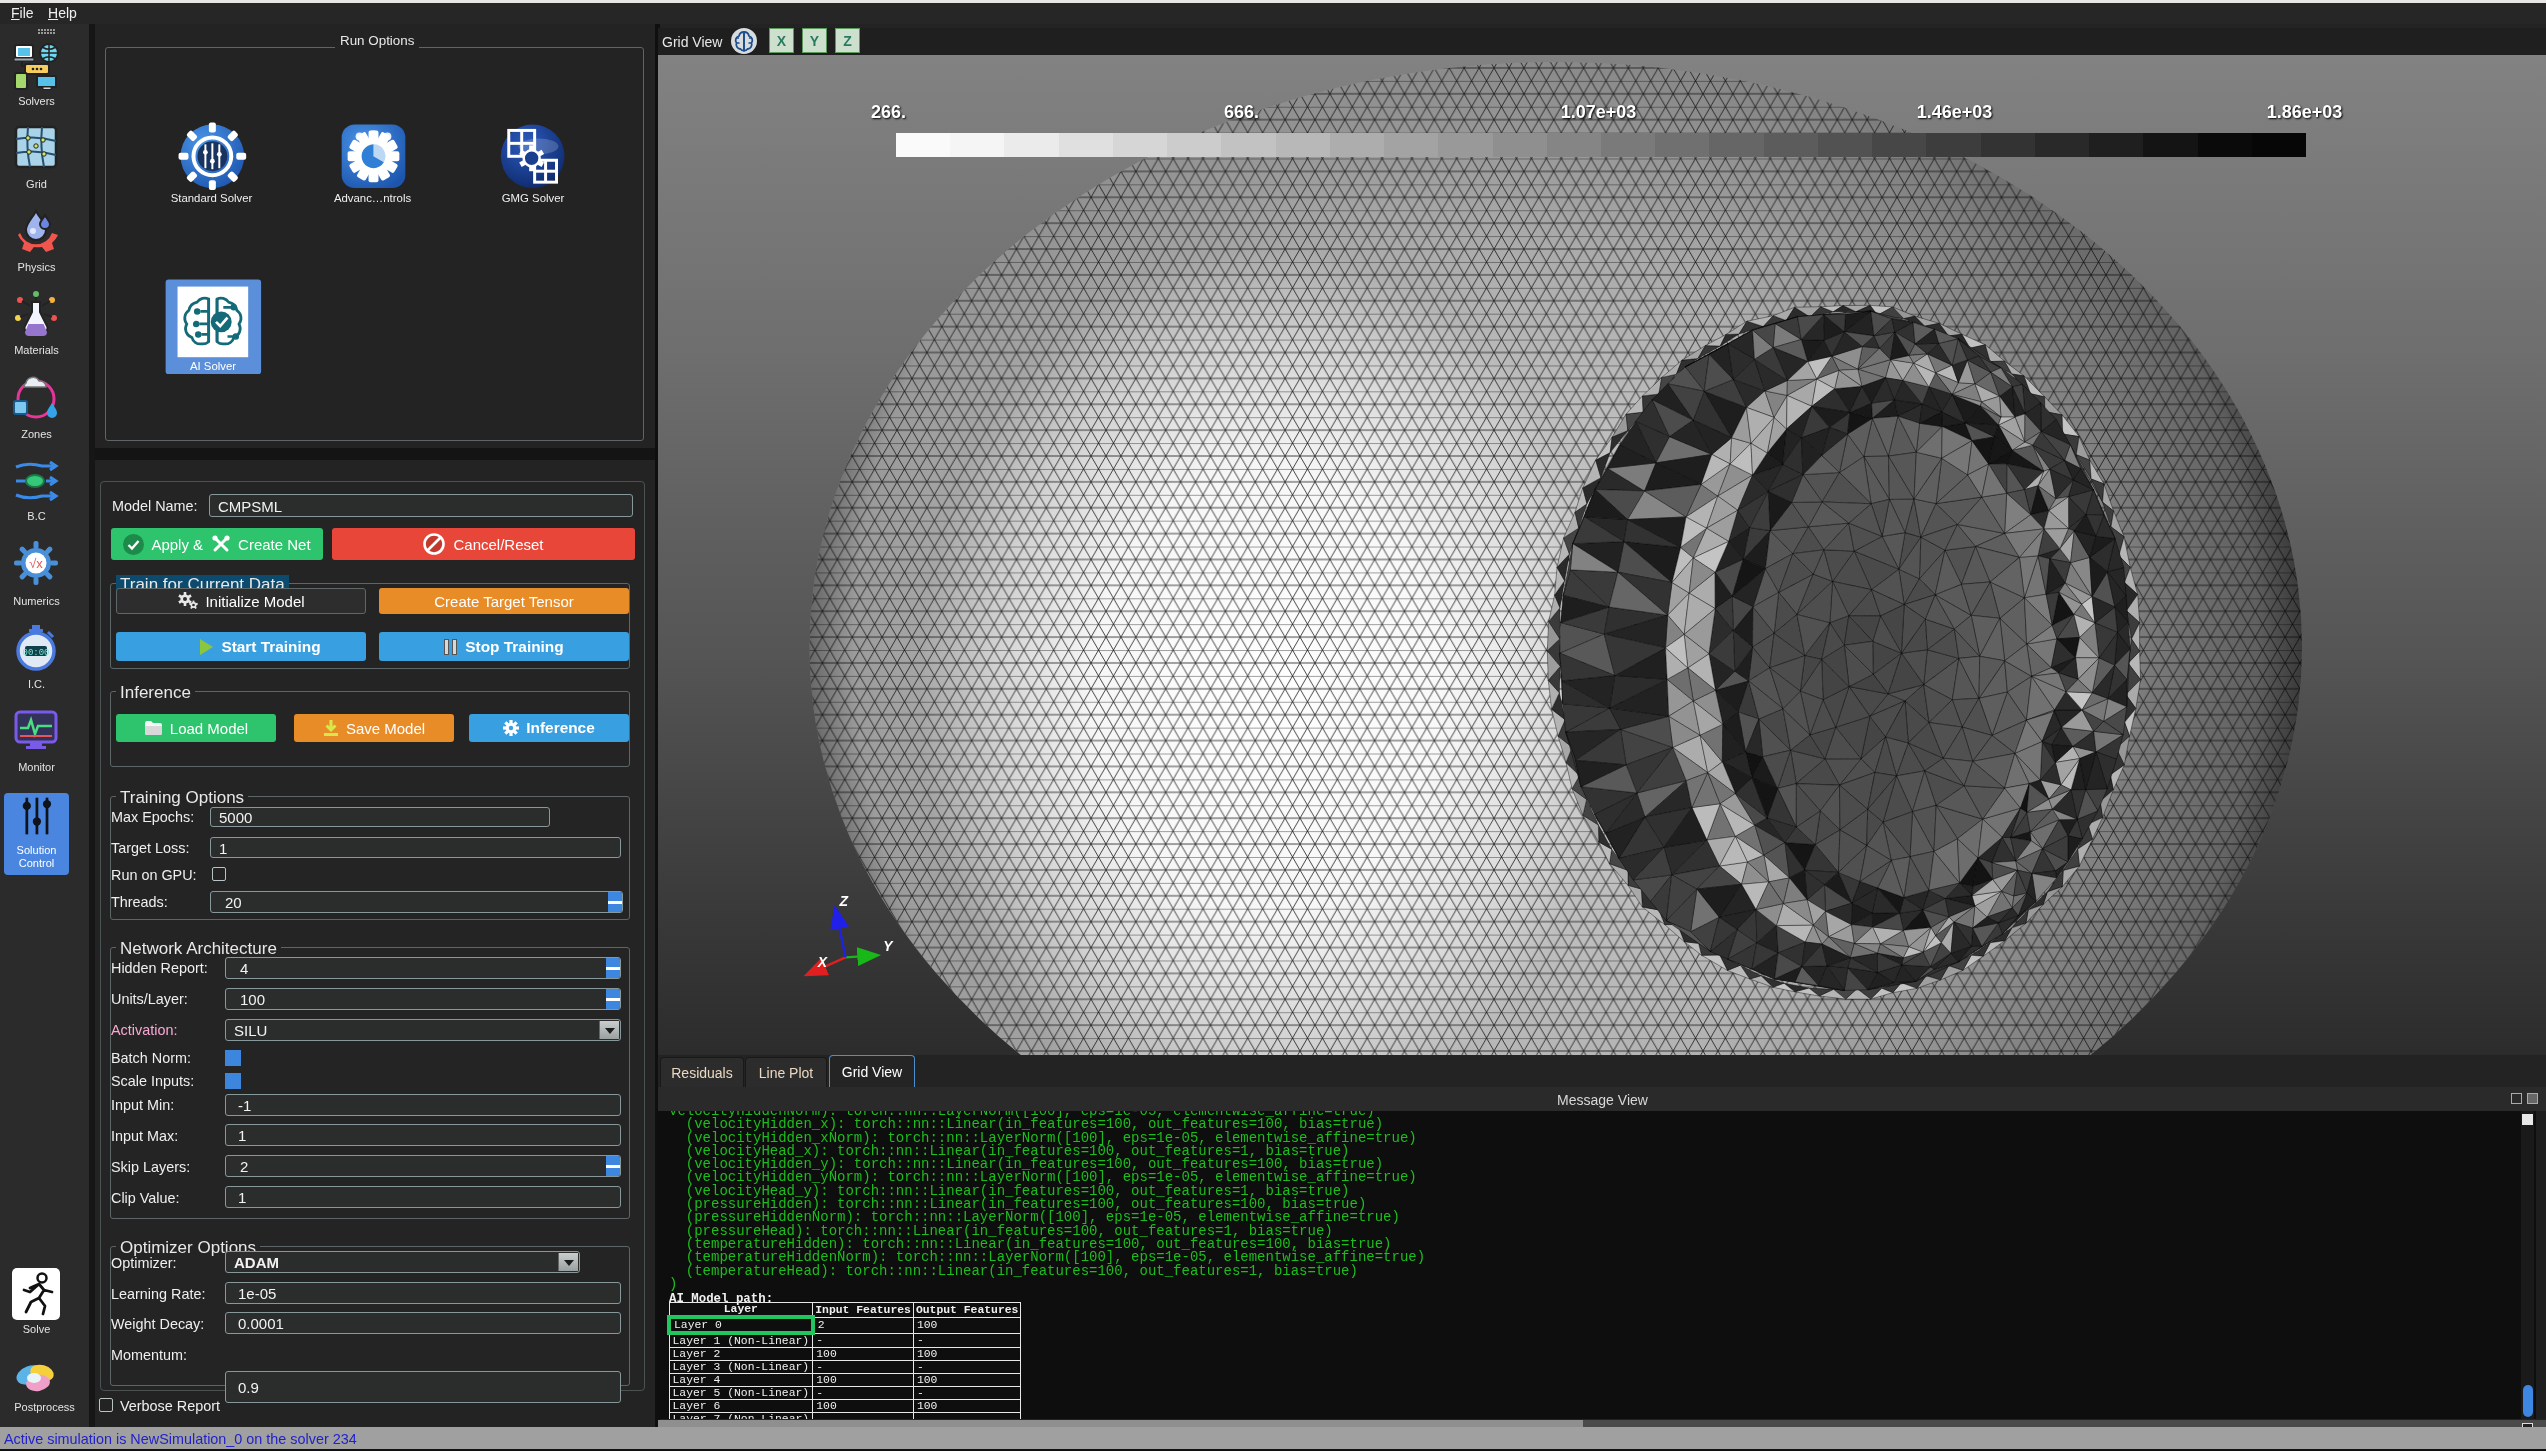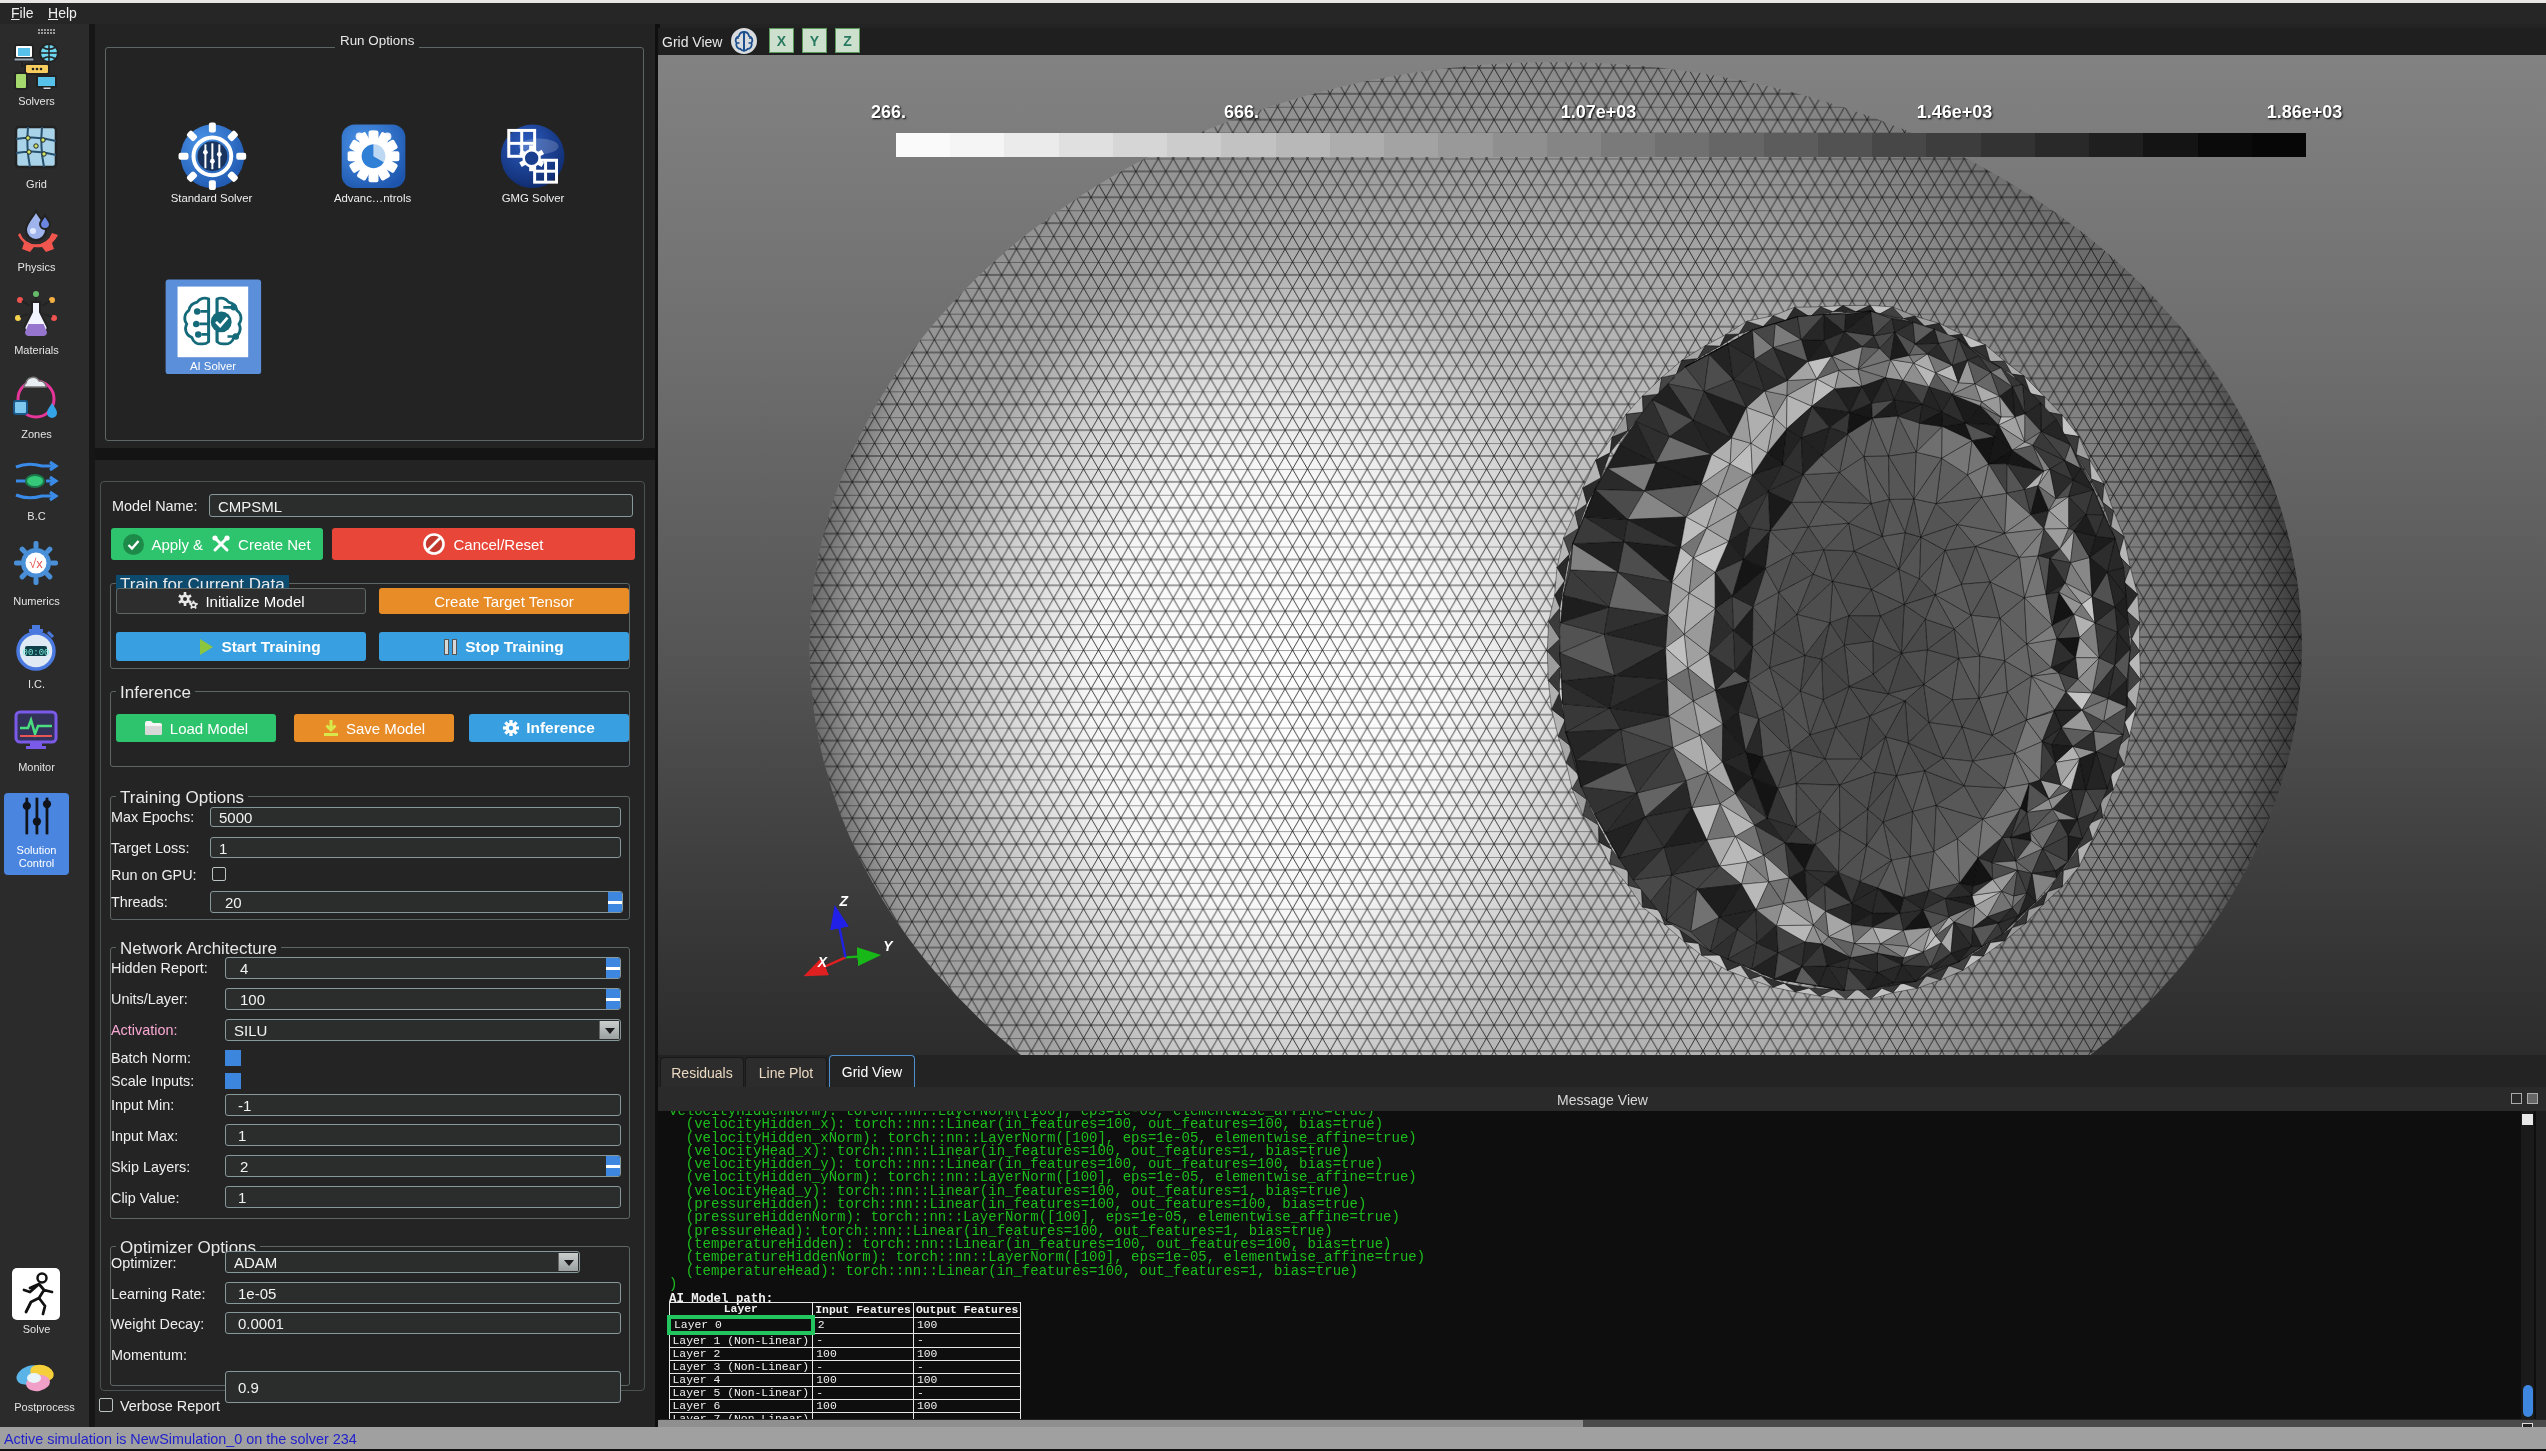--- a/index.html
+++ b/index.html
@@ -292,21 +292,21 @@
       <rect x="-1.6" y="-8" width="3.2" height="4" fill="#fff" transform="rotate(135)"></rect>
       <rect x="-1.6" y="-8" width="3.2" height="4" fill="#fff" transform="rotate(180)"></rect>
       <rect x="-1.6" y="-8" width="3.2" height="4" fill="#fff" transform="rotate(225)"></rect>
       <rect x="-1.6" y="-8" width="3.2" height="4" fill="#fff" transform="rotate(270)"></rect>
       <rect x="-1.6" y="-8" width="3.2" height="4" fill="#fff" transform="rotate(315)"></rect>
       <circle r="2.2" fill="#389fe0"></circle>
     </svg>Inference</div>
 <div style="position:absolute;left:110px;top:796px;width:520px;height:124px;border:1px solid #5c6666;border-radius:3px;"></div>
 <div style="position:absolute;left:116px;top:788px;background:#242424;font-size:17px;color:#e8e8e8;padding:0 4px;white-space:nowrap;">Training Options</div>
 <div style="position:absolute;left:111px;top:817px;transform:translateY(-50%);font-size:14.4px;color:#efefef;white-space:nowrap;">Max Epochs:</div>
-<div class="inp" style="left:210px;top:807px;width:411px;height:20px;padding-left:8px;">
+<div class="inp" style="left:210px;top:807px;width:340px;height:20px;padding-left:8px;">
     <span style="position:absolute;left:8px;top:50%;transform:translateY(-50%);font-size:15px;">5000</span>
   </div>
 <div style="position:absolute;left:111px;top:848px;transform:translateY(-50%);font-size:14.4px;color:#efefef;white-space:nowrap;">Target Loss:</div>
 <div class="inp" style="left:210px;top:837px;width:411px;height:21px;">
     <span style="position:absolute;left:8px;top:50%;transform:translateY(-50%);font-size:15px;">1</span>
   </div>
 <div style="position:absolute;left:111px;top:875px;transform:translateY(-50%);font-size:14.4px;color:#efefef;white-space:nowrap;">Run on GPU:</div>
 <div style="position:absolute;left:212px;top:867px;width:14px;height:14px;border:1px solid #b9c3c3;background:#232323;border-radius:2px;"></div>
 <div style="position:absolute;left:111px;top:902px;transform:translateY(-50%);font-size:14.4px;color:#efefef;white-space:nowrap;">Threads:</div>
 <div class="inp" style="left:210px;top:891px;width:413px;height:22px;">
@@ -365,21 +365,21 @@
       <div style="position:absolute;left:0;right:0;bottom:0;height:41%;background:#3d87e0;"></div>
     </div>
   </div>
 <div style="position:absolute;left:111px;top:1198px;transform:translateY(-50%);font-size:14.4px;color:#efefef;white-space:nowrap;">Clip Value:</div>
 <div class="inp" style="left:225px;top:1186px;width:396px;height:22px;">
     <span style="position:absolute;left:12px;top:50%;transform:translateY(-50%);font-size:15px;">1</span>
   </div>
 <div style="position:absolute;left:110px;top:1246px;width:520px;height:140px;border:1px solid #5c6666;border-radius:3px;"></div>
 <div style="position:absolute;left:116px;top:1238px;background:#242424;font-size:17px;color:#e8e8e8;padding:0 4px;white-space:nowrap;">Optimizer Options</div>
 <div style="position:absolute;left:111px;top:1263px;transform:translateY(-50%);font-size:14.4px;color:#efefef;white-space:nowrap;">Optimizer:</div>
-<div class="inp" style="left:225px;top:1251px;width:355px;height:22px;">
+<div class="inp" style="left:225px;top:1251px;width:355px;height:22px;font-weight:bold;">
     <span style="position:absolute;left:8px;top:50%;transform:translateY(-50%);font-size:15px;">ADAM</span>
     <div style="position:absolute;right:1px;top:1px;bottom:1px;width:20px;background:linear-gradient(#c9cdcd,#9aa0a0);border-left:1px solid #666;">
       <div style="position:absolute;left:50%;top:50%;transform:translate(-50%,-35%);width:0;height:0;border-left:5px solid transparent;border-right:5px solid transparent;border-top:6px solid #1c1c1c;"></div>
     </div>
   </div>
 <div style="position:absolute;left:111px;top:1294px;transform:translateY(-50%);font-size:14.4px;color:#efefef;white-space:nowrap;">Learning Rate:</div>
 <div class="inp" style="left:225px;top:1282px;width:396px;height:22px;">
     <span style="position:absolute;left:12px;top:50%;transform:translateY(-50%);font-size:15px;">1e-05</span>
   </div>
 <div style="position:absolute;left:111px;top:1324px;transform:translateY(-50%);font-size:14.4px;color:#efefef;white-space:nowrap;">Weight Decay:</div>

